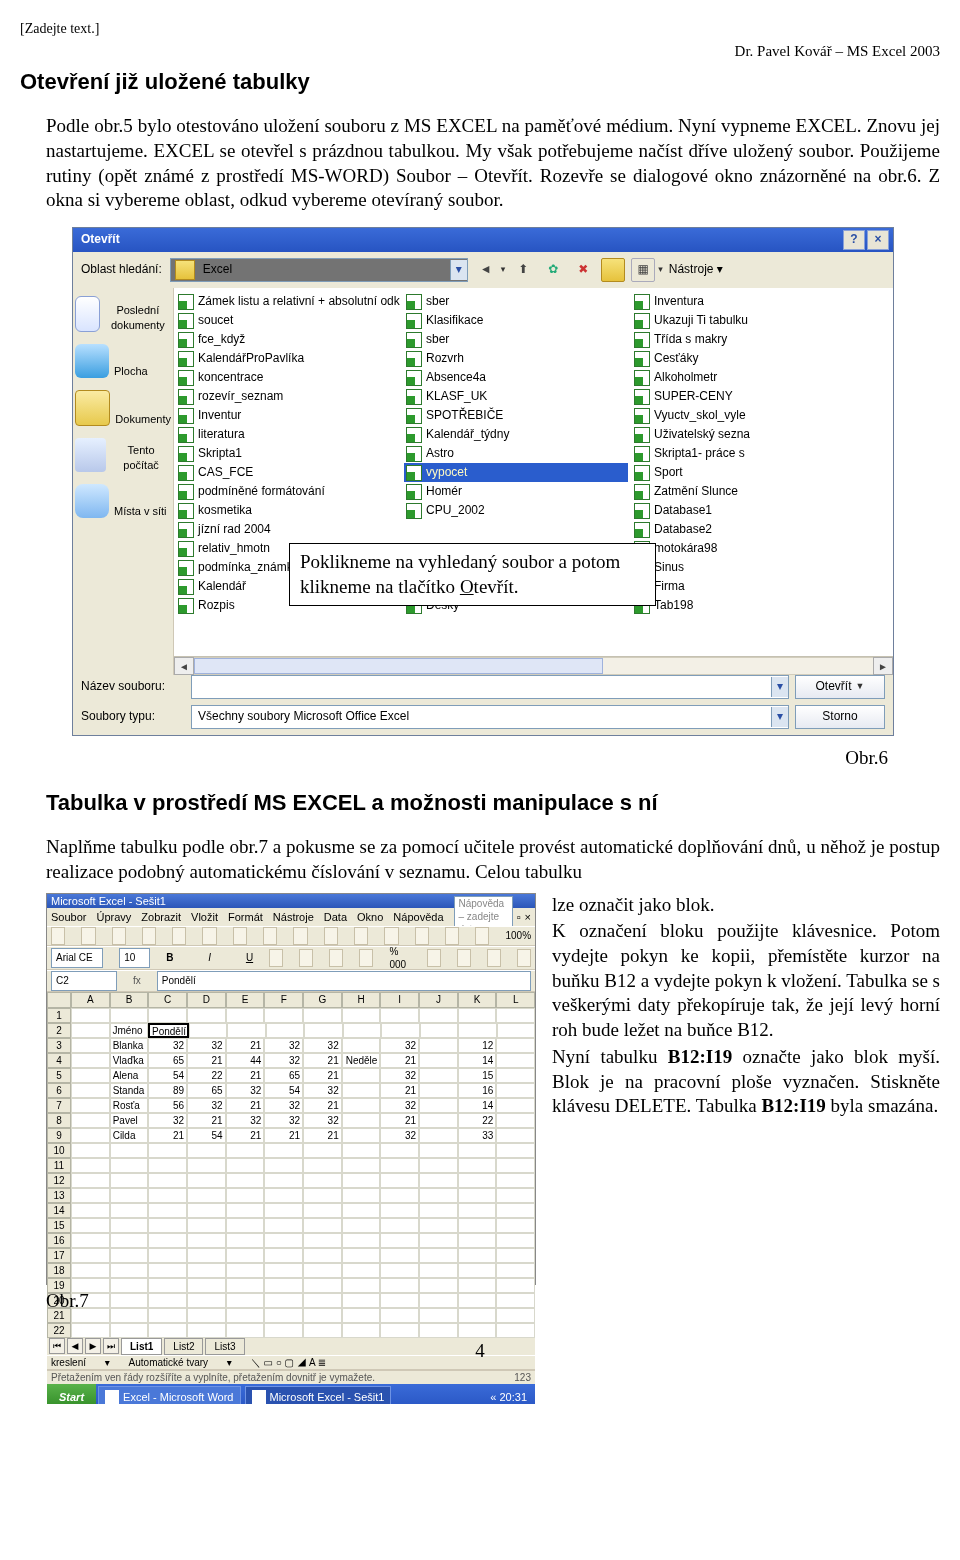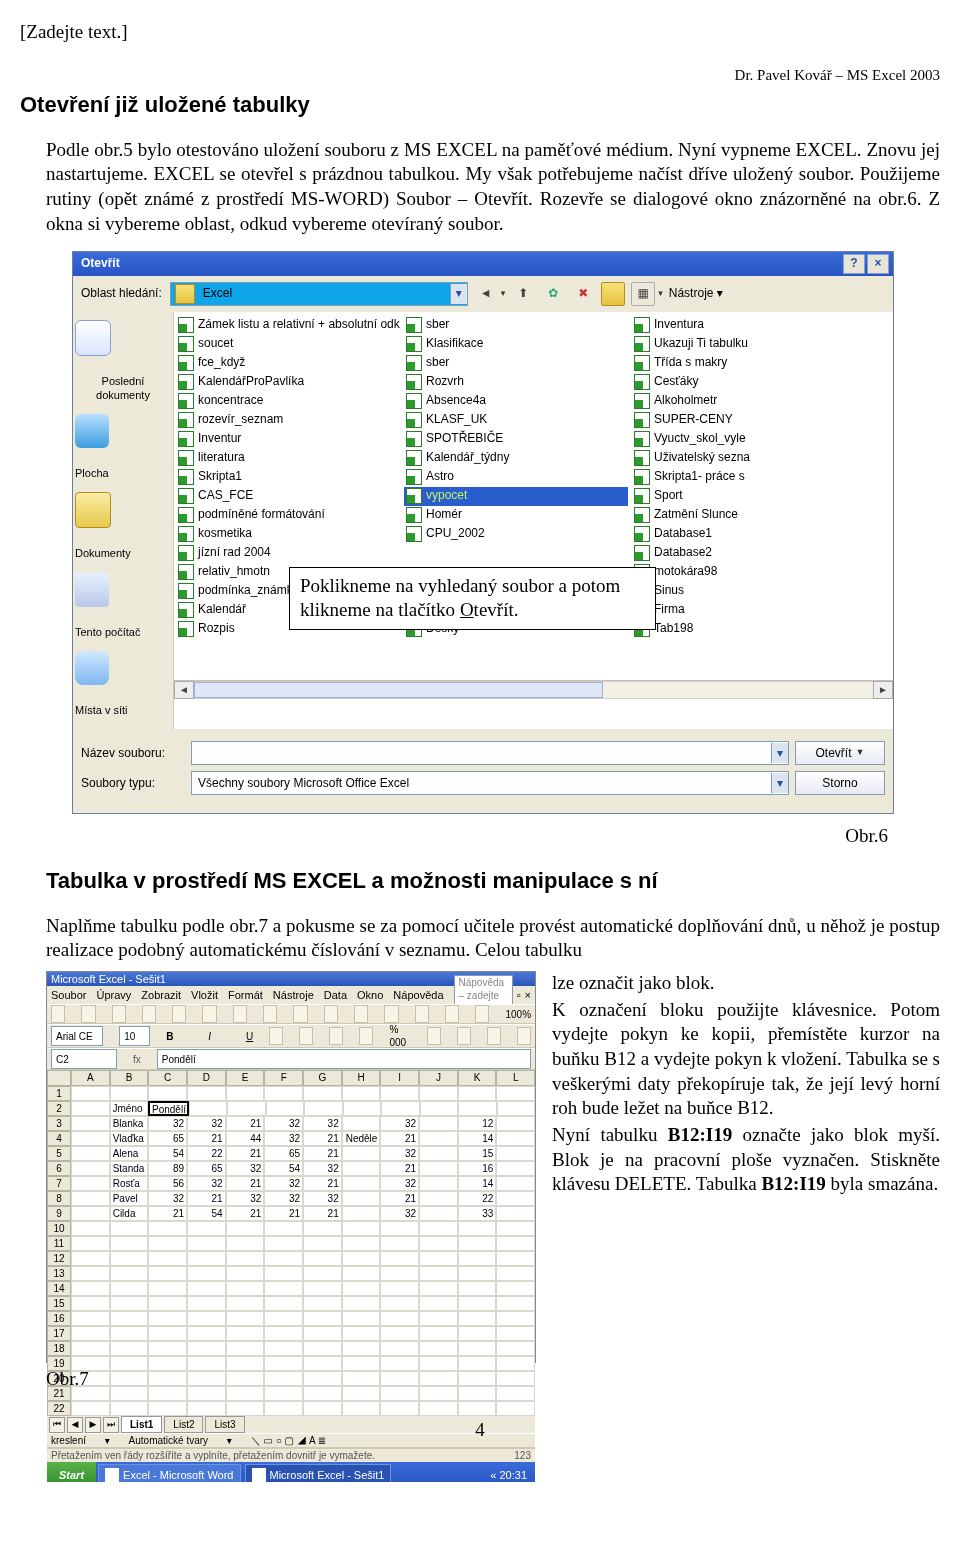--- a/index.html
+++ b/index.html
@@ -1,56 +1,56 @@
 <!DOCTYPE html>
 <html><head>
 <meta charset="utf-8">
 <style>
   body{margin:0;background:#fff;font-family:"Times New Roman",serif;color:#000;font-size:19px;line-height:1.3}
   .page{width:920px;margin:0 auto;padding:20px 20px 40px}
-  .hdr-placeholder{font-size:19px;margin-bottom:21px}
+  .hdr-placeholder{font-size:14px;margin-bottom:4px}
   .hdr-author{text-align:right;font-size:15px;margin-bottom:6px}
   .h1{font-family:Arial,Helvetica,sans-serif;font-weight:700;font-size:22px;margin:6px 0 18px}
   .h2{font-family:Arial,Helvetica,sans-serif;font-weight:700;font-size:22px;margin:18px 0 0}
   .body-text{text-align:justify;margin:0 0 8px 26px}
   .dialog{margin:14px 0 10px 52px;width:820px;border:1px solid #6e7f9c;background:#ece9d8;font-family:Tahoma,Arial,sans-serif;font-size:12px;color:#000}
   .titlebar{height:24px;background:linear-gradient(#3a6bd8,#2754c2);display:flex;align-items:center;padding:0 4px;color:#fff}
   .titlebar .ttl{flex:1;font-weight:700;padding-left:4px}
   .tb-btn{width:20px;height:18px;margin-left:2px;background:#e8e5d6;border:1px solid #88a0d8;color:#2a4fa5;font-weight:700;display:flex;align-items:center;justify-content:center;font-size:12px}
   .toolbar{display:flex;align-items:center;padding:6px 8px;gap:6px}
   .lbl{margin-right:2px}
-  .combo{display:flex;align-items:center;height:22px;border:1px solid #7f9db9;background:#0ea5e9;width:296px}
+  .combo{display:flex;align-items:center;height:22px;border:1px solid #7f9db9;background:#737373;width:296px}
   .combo .ico{width:18px;height:18px;margin:0 4px;background:linear-gradient(#f6e27a,#e6c23c);border:1px solid #b38b1e}
   .combo .txt{flex:1;padding:0 4px}
   .combo .arr{width:16px;height:20px;background:#dbe5f1;border-left:1px solid #7f9db9;display:flex;align-items:center;justify-content:center;color:#2a4fa5}
   .tbico{width:22px;height:22px;border:1px solid transparent;display:flex;align-items:center;justify-content:center;color:#444;border-radius:2px}
   .small-arr{font-size:9px;color:#333;margin-left:-3px}
   .client{display:flex}
   .sidebar{width:96px;background:#ece9d8;border-right:1px solid #cfc8b6;padding:4px 2px}
-  .sb-item{display:flex;flex-direction:column;align-items:flex-start;padding:4px 0 8px;font-size:11px;text-align:center;gap:18px}
+  .sb-item{display:flex;flex-direction:row;align-items:flex-end;padding:4px 0 8px;font-size:11px;text-align:center;gap:5px}
   .sb-ico{width:34px;height:34px}
   .sb-recent{background:linear-gradient(#fff,#d9e4ff);border:1px solid #8aa0d6;border-radius:6px}
   .sb-desktop{background:linear-gradient(#b8e0ff,#3a9ee0);border-radius:6px}
   .sb-docs{background:linear-gradient(#faeba3,#e7c94c);border:1px solid #b38b1e;border-radius:4px}
   .sb-pc{background:linear-gradient(#e6f0ff,#b8c8ea);border-radius:4px}
   .sb-net{background:linear-gradient(#cfe8ff,#7fb7f0);border-radius:8px}
   .files{flex:1;background:#fff;position:relative;overflow:hidden}
   .cols{display:flex;height:368px}
   .col{width:224px;padding:4px 2px}
   .col3{width:170px}
   .fitem{display:flex;align-items:center;height:19px;padding:0 2px;white-space:nowrap;overflow:hidden}
-  .fitem.sel{background:#2a5dcd;color:#bef264}
+  .fitem.sel{background:#2a5dcd;color:#fef9c3}
   .xls-ico{width:16px;height:16px;margin-right:4px;background:#fff;border:1px solid #2d7a2d;position:relative;flex:0 0 auto;box-sizing:border-box}
   .xls-ico::before{content:"";position:absolute;left:0;bottom:0;width:8px;height:8px;background:#2d9a2d}
   .callout{position:absolute;left:115px;top:255px;width:345px;border:1px solid #000;background:#fff;padding:6px 10px;font-family:"Times New Roman",serif;font-size:19px;line-height:1.3}
   .hscroll{height:18px;border-top:1px solid #c5c1b2;background:#ece9d8;display:flex;align-items:center}
   .hs-btn{width:18px;height:16px;background:#eee;border:1px solid #aaa;display:flex;align-items:center;justify-content:center;font-size:10px;color:#444}
   .hs-track{flex:1;height:16px;background:#f3f0e6;border:1px solid #d2cdbc;border-left:none;border-right:none;position:relative}
   .hs-thumb{position:absolute;left:0;top:0;height:14px;width:60%;background:#dfe6f6;border:1px solid #9fb2dc}
-  .bottom{padding:12px 8px}
+  .bottom{padding:0 8px}
   .brow{display:flex;align-items:center;margin-bottom:6px;gap:6px}
   .blbl{width:104px}
   .binput{flex:1}
   .dropdown{height:22px;border:1px solid #7f9db9;background:#fff;display:flex;align-items:center}
   .dropdown .txt{flex:1;padding:0 6px}
   .dropdown .arr{width:16px;height:20px;background:#dbe5f1;border-left:1px solid #7f9db9;display:flex;align-items:center;justify-content:center;color:#2a4fa5}
   .btn{width:88px;height:22px;border:1px solid #7f9db9;background:linear-gradient(#fff,#e7eaf2);font-family:Tahoma,sans-serif;font-size:12px;display:flex;align-items:center;justify-content:center}
   .btn .arr2{font-size:9px;margin-left:4px;color:#333}
   .fig-right{text-align:right;margin:6px 52px 0 0}
   .pgnum{text-align:center;margin-top:26px;font-size:19px}

